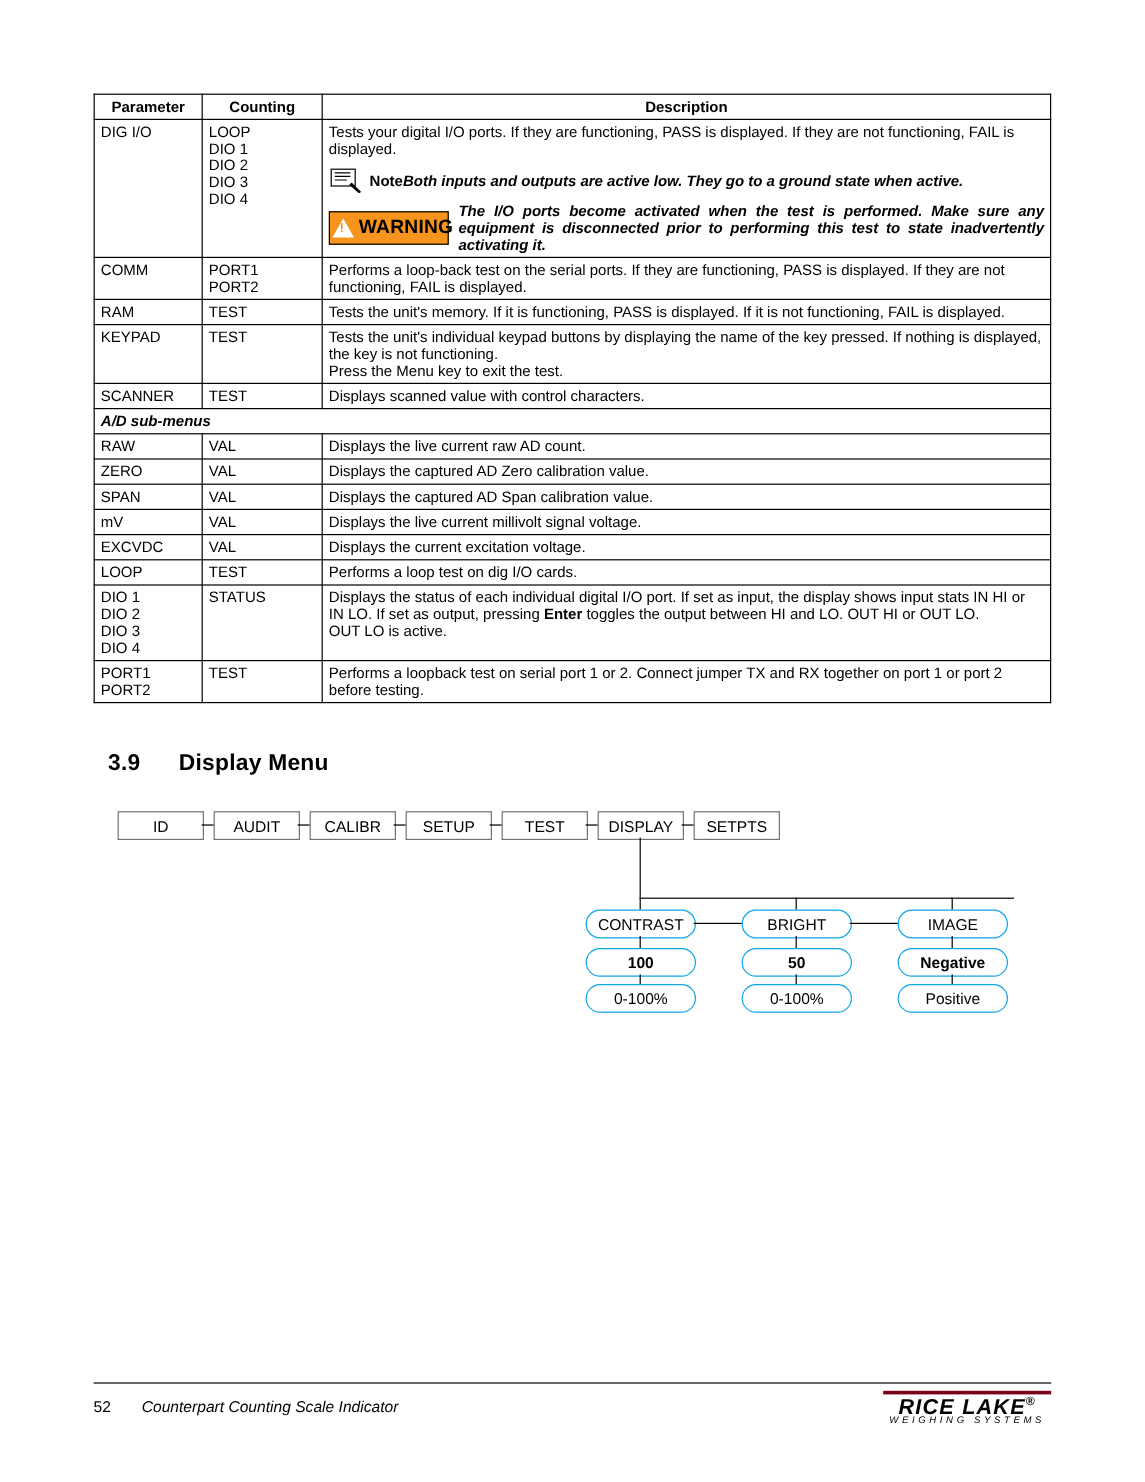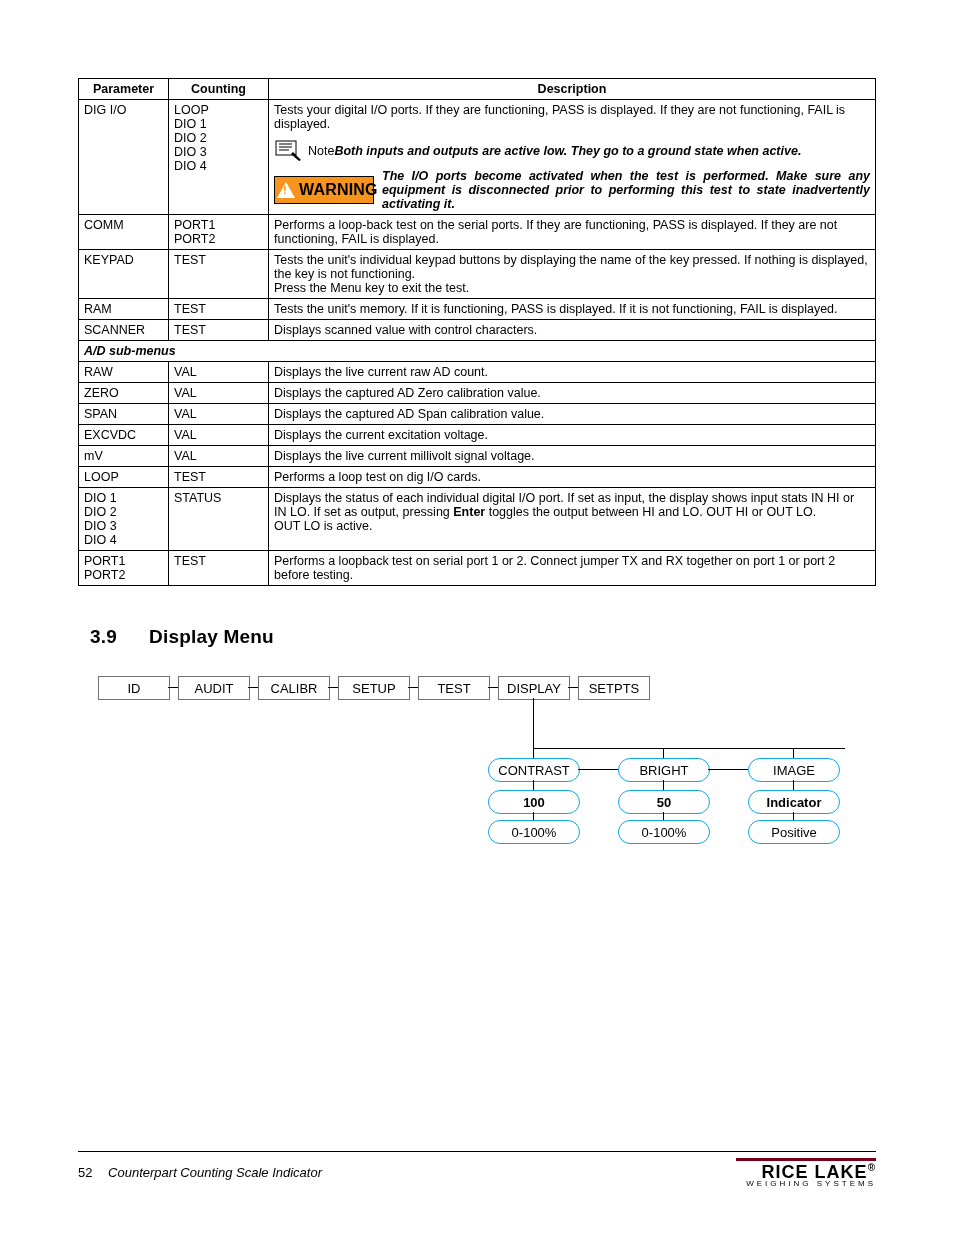--- a/index.html
+++ b/index.html
@@ -34,21 +34,21 @@
     text-align: center;
     font-weight: bold;
   }
   col.c1 { width: 90px; }
   col.c2 { width: 100px; }
   .note-row { display: flex; align-items: center; margin: 8px 0 6px 0; }
   .note-icon {
     width: 30px; height: 24px; margin-right: 4px;
     display:inline-flex; align-items:center; justify-content:center;
   }
-  .note-label { font-weight: normal; }
+  .note-label { font-weight: bold; }
   .note-text { font-style: italic; font-weight: bold; }
   .warn-row { display: flex; align-items: center; margin-top: 4px; }
   .warn-badge {
     background: #f7941d;
     border: 1px solid #000;
     width: 96px; height: 26px;
     display: inline-flex; align-items: center; justify-content: flex-start;
     padding-left: 2px;
     margin-right: 8px;
     flex-shrink: 0;
@@ -110,23 +110,23 @@
     left: 78px;
     bottom: 48px;
     width: 798px;
   }
   .footer-rule {
     border-top: 1.5px solid #000;
     margin-bottom: 6px;
   }
   .footer-row { display:flex; justify-content: space-between; align-items: center; }
   .footer-left { font-size: 13px; }
-  .footer-left .pn { font-style: normal; margin-right: 12px; }
+  .footer-left .pn { font-style: normal; margin-right: 22px; }
   .footer-left .ti { font-style: italic; }
-  .logo { text-align: right; line-height: 0.9; }
+  .logo { text-align: center; line-height: 0.9; font-style: italic; }
   .logo-main { font-family: "Arial Black", Arial; font-weight:900; font-size:18px; letter-spacing:1px; }
   .logo-r { font-size:10px; vertical-align: super; }
   .logo-sub { font-size:8px; letter-spacing:3px; }
   .logo-line { width: 140px; height:3px; background:#7a0019; margin-bottom:2px; margin-left:auto; }
   .desc-cell { text-align: justify; margin-left: 40px; }
 </style>
 </head>
 <body>
 
 <div class="page">
@@ -176,31 +176,31 @@
     </td>
   </tr>
 
   <tr>
     <td style="white-space:pre-line">COMM</td>
     <td style="white-space:pre-line">PORT1
 PORT2</td>
     <td class="desc-cell">Performs a loop-back test on the serial ports. If they are functioning, PASS is displayed. If they are not functioning, FAIL is displayed.</td>
   </tr>
   <tr>
+    <td>RAM</td>
+    <td>TEST</td>
+    <td class="desc-cell">Tests the unit's memory. If it is functioning, PASS is displayed. If it is not functioning, FAIL is displayed.</td>
+  </tr>
+  <tr>
     <td>KEYPAD</td>
     <td>TEST</td>
     <td class="desc-cell" style="white-space:pre-line">Tests the unit's individual keypad buttons by displaying the name of the key pressed. If nothing is displayed, the key is not functioning.
 Press the Menu key to exit the test.</td>
   </tr>
   <tr>
-    <td>RAM</td>
-    <td>TEST</td>
-    <td class="desc-cell">Tests the unit's memory. If it is functioning, PASS is displayed. If it is not functioning, FAIL is displayed.</td>
-  </tr>
-  <tr>
     <td>SCANNER</td>
     <td>TEST</td>
     <td>Displays scanned value with control characters.</td>
   </tr>
   <tr class="subhead">
     <td colspan="3">A/D sub-menus</td>
   </tr>
   <tr>
     <td>RAW</td>
     <td>VAL</td>
@@ -210,28 +210,28 @@
     <td>ZERO</td>
     <td>VAL</td>
     <td>Displays the captured AD Zero calibration value.</td>
   </tr>
   <tr>
     <td>SPAN</td>
     <td>VAL</td>
     <td>Displays the captured AD Span calibration value.</td>
   </tr>
   <tr>
+    <td>mV</td>
+    <td>VAL</td>
+    <td>Displays the live current millivolt signal voltage.</td>
+  </tr>
+  <tr>
     <td>EXCVDC</td>
     <td>VAL</td>
     <td>Displays the current excitation voltage.</td>
-  </tr>
-  <tr>
-    <td>mV</td>
-    <td>VAL</td>
-    <td>Displays the live current millivolt signal voltage.</td>
   </tr>
   <tr>
     <td>LOOP</td>
     <td>TEST</td>
     <td>Performs a loop test on dig I/O cards.</td>
   </tr>
   <tr>
     <td style="white-space:pre-line">DIO 1
 DIO 2
 DIO 3
@@ -284,21 +284,21 @@
 
   <div class="line hl" style="left:500px; top:93px; width:40px"></div>
   <div class="line hl" style="left:630px; top:93px; width:40px"></div>
 
   <div class="line vl" style="left:455px; top:104px; height:10px"></div>
   <div class="line vl" style="left:585px; top:104px; height:10px"></div>
   <div class="line vl" style="left:715px; top:104px; height:10px"></div>
 
   <div class="pill bold" style="left:410px; top:114px">100</div>
   <div class="pill bold" style="left:540px; top:114px">50</div>
-  <div class="pill bold" style="left:670px; top:114px">Indicator</div>
+  <div class="pill bold" style="left:670px; top:114px">Negative</div>
 
   <div class="line vl" style="left:455px; top:136px; height:8px"></div>
   <div class="line vl" style="left:585px; top:136px; height:8px"></div>
   <div class="line vl" style="left:715px; top:136px; height:8px"></div>
 
   <div class="pill" style="left:410px; top:144px">0-100%</div>
   <div class="pill" style="left:540px; top:144px">0-100%</div>
   <div class="pill" style="left:670px; top:144px">Positive</div>
 </div>
 

